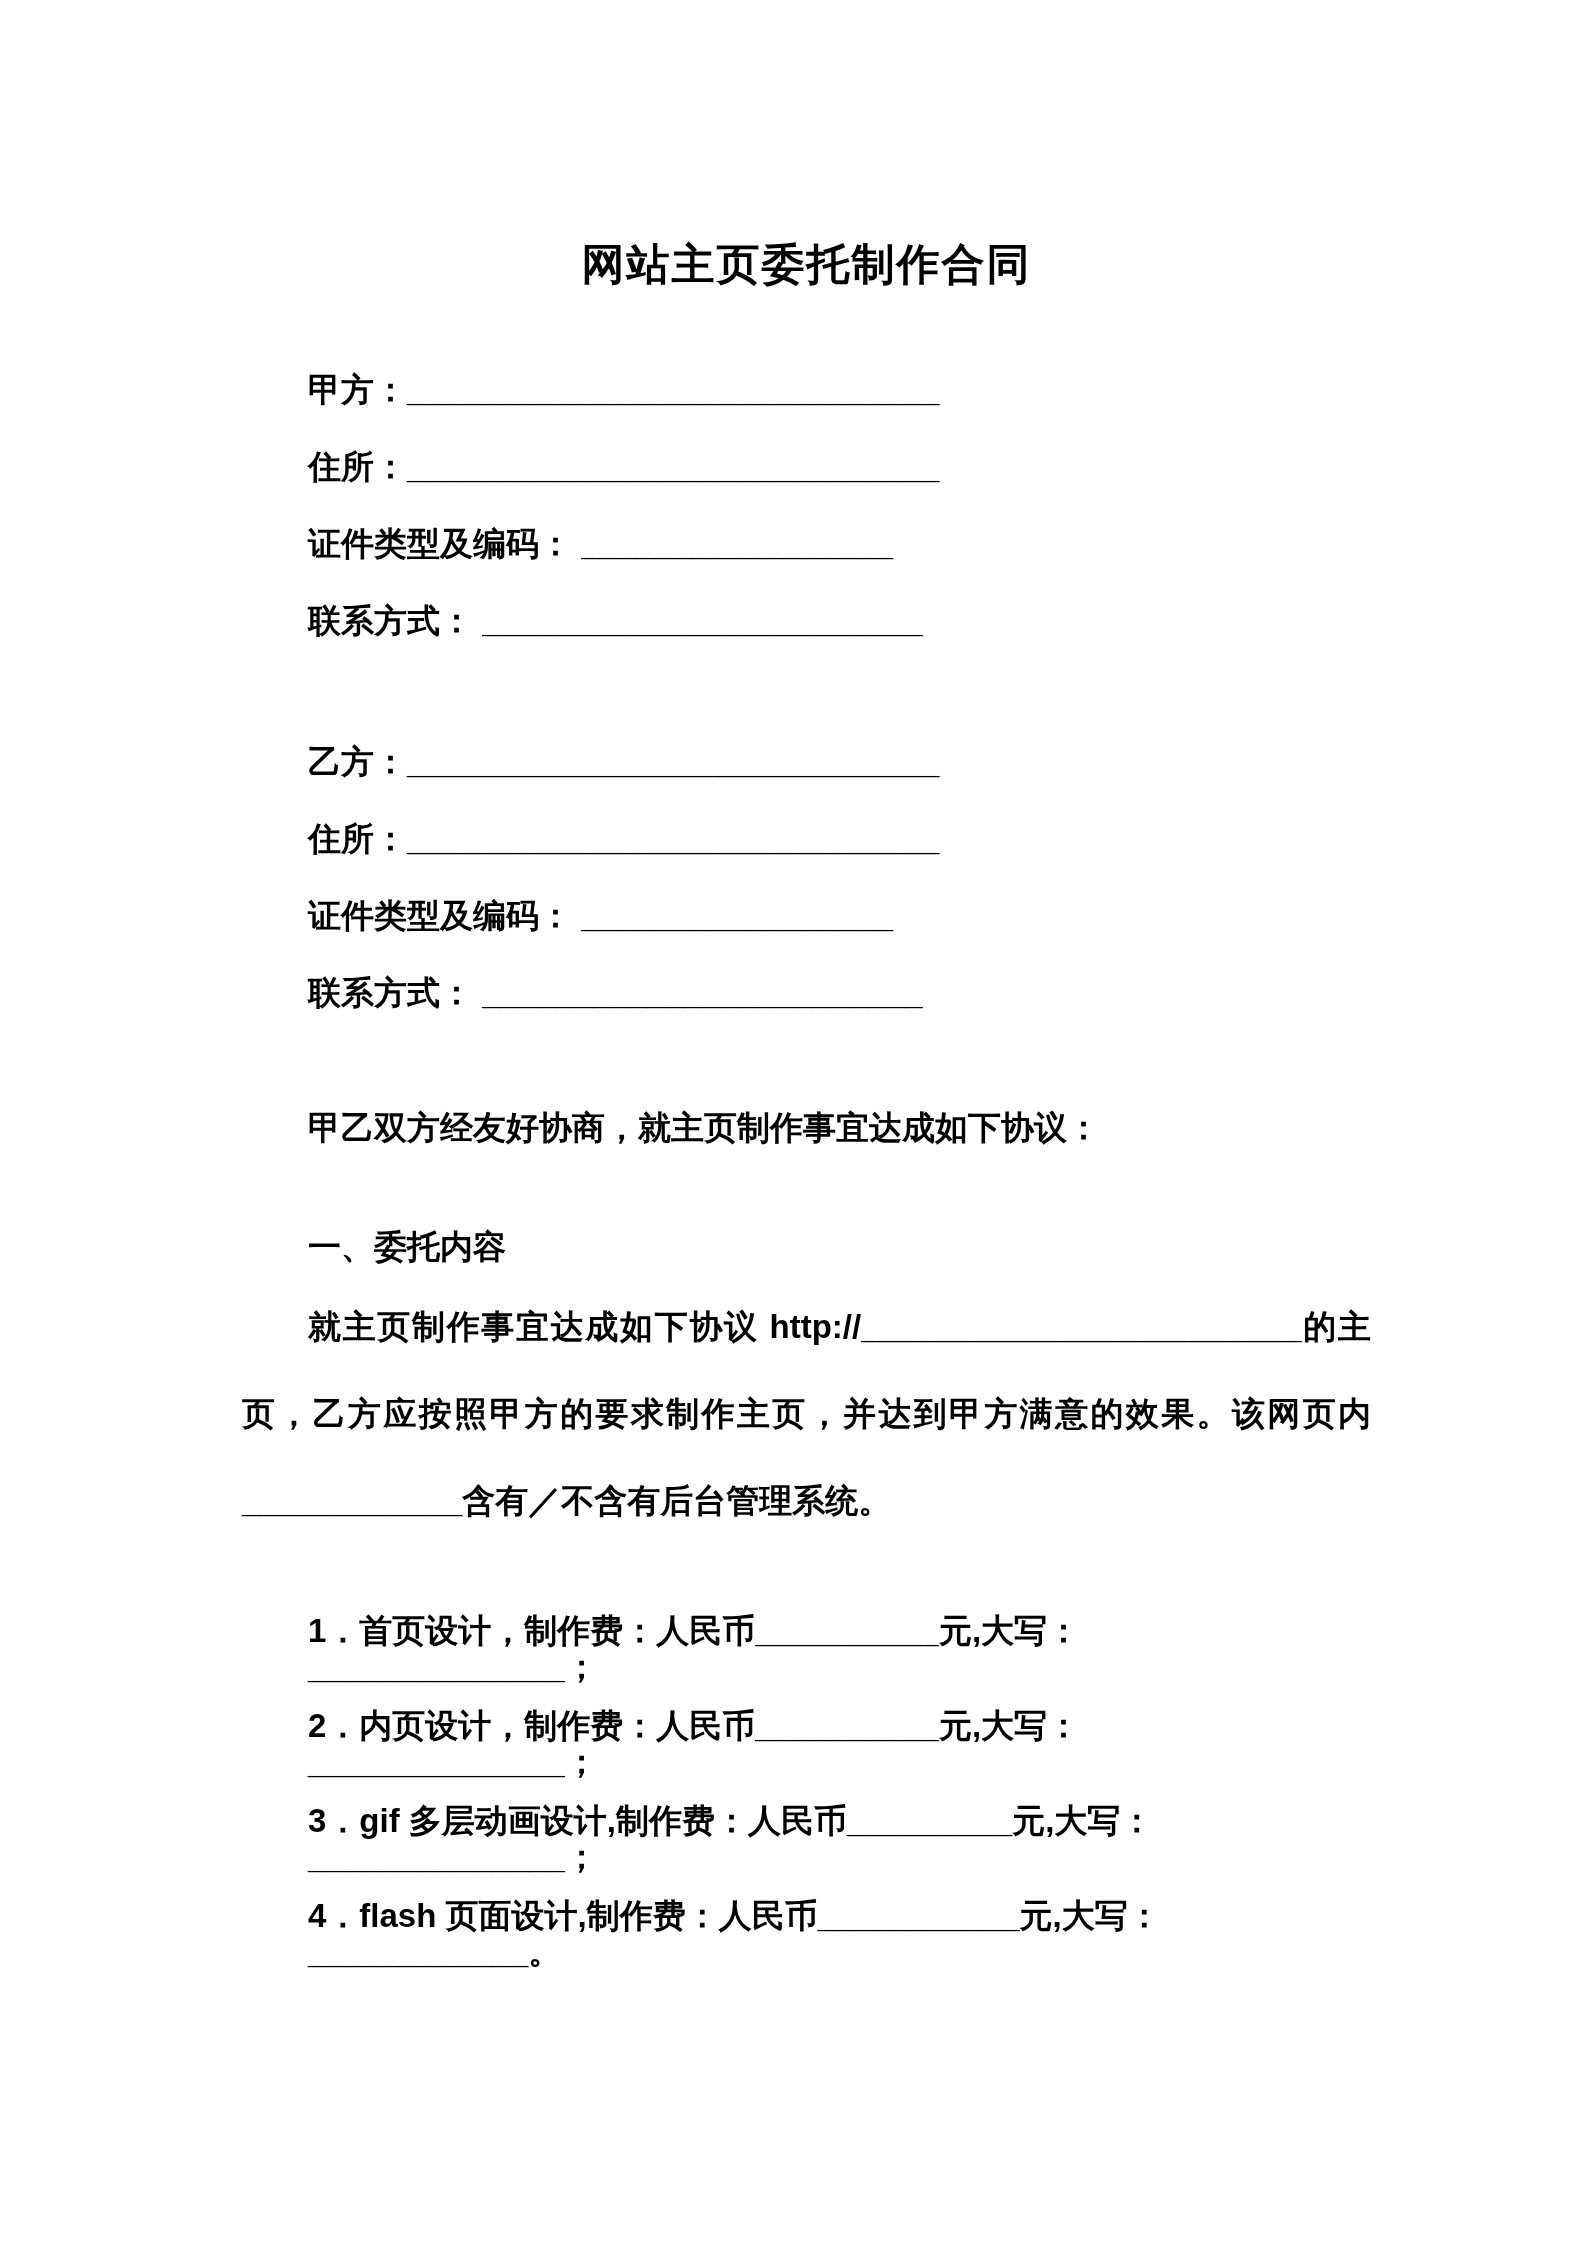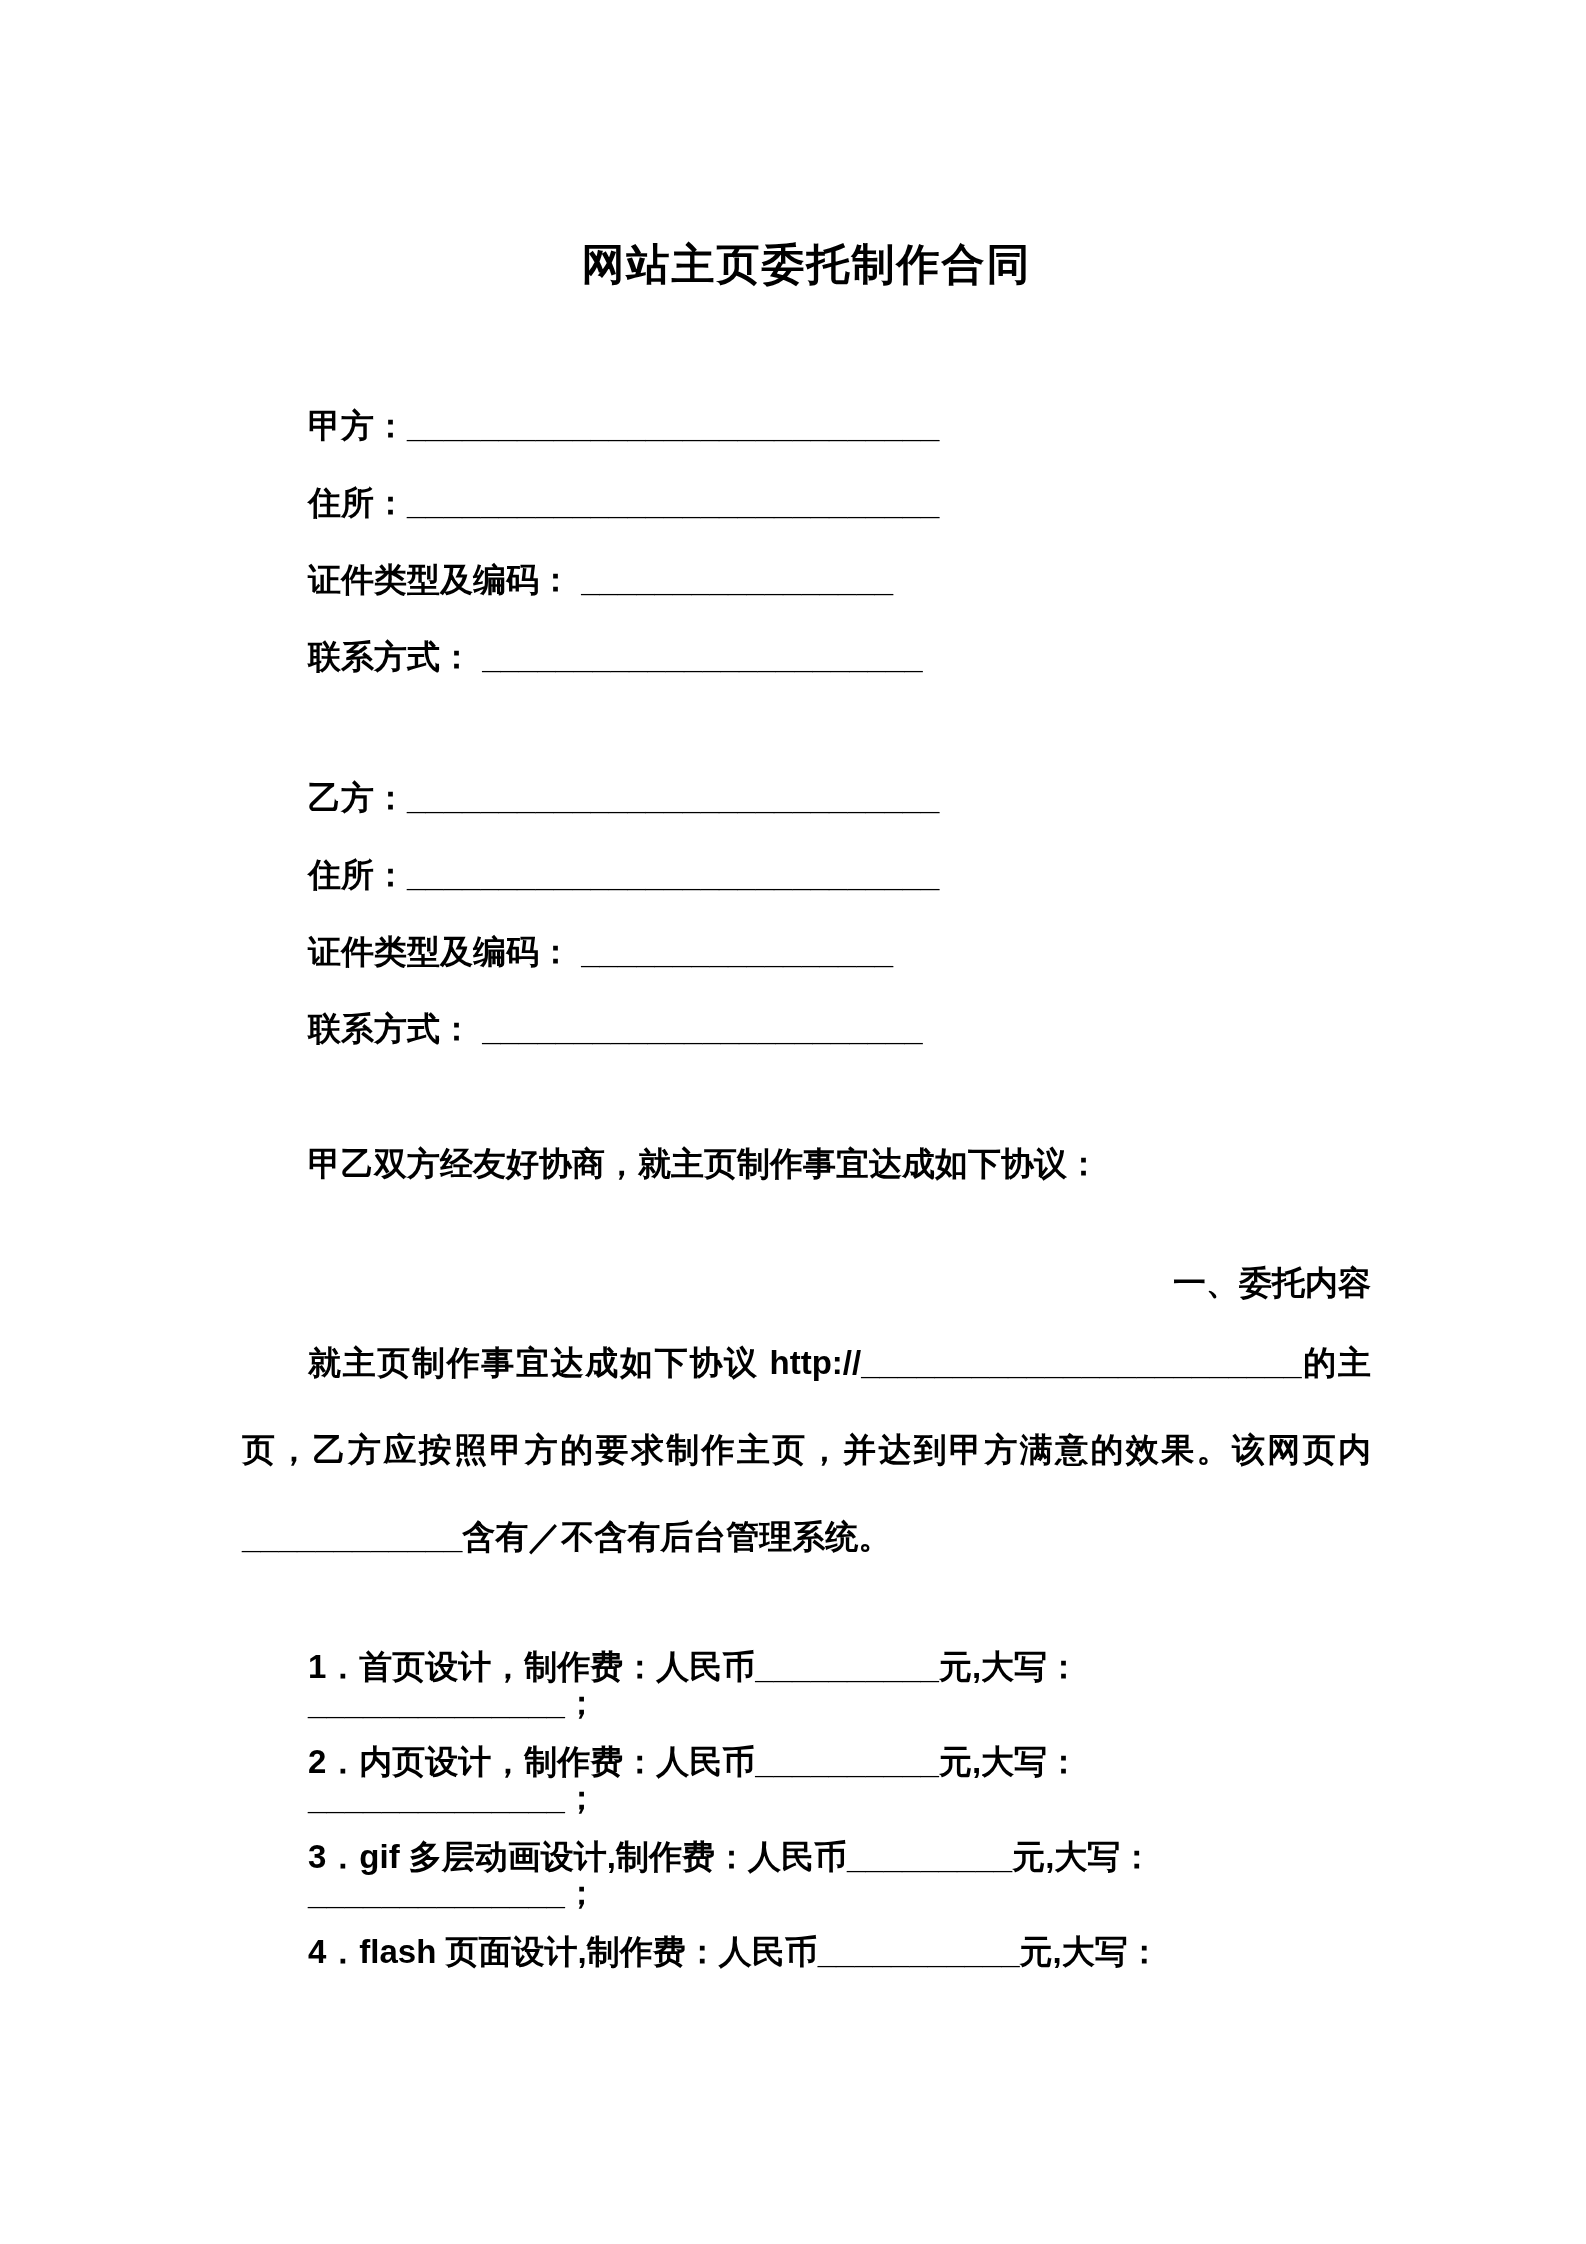--- a/index.html
+++ b/index.html
@@ -23,34 +23,33 @@
     text-align: center;
     letter-spacing: 2px;
   }
   .frow {
     line-height: 36px;
     margin-top: 41px;
     padding-left: 66px;
     white-space: pre-wrap;
     font-weight: 600;
   }
-  .frow.first-a { margin-top: 120px; }
+  .frow.first-a { margin-top: 84px; }
   .frow.first-b { margin-top: 105px; }
   .blank { letter-spacing: 0px; }
   .intro {
     margin-top: 99px;
     line-height: 36px;
     padding-left: 66px;
     font-weight: 600;
   }
   .heading {
     font-weight: 700;
     line-height: 36px;
     padding-left: 66px;
-    text-align: right;
   }
   .h1 { margin-top: 83px; }
   .h2 { margin-top: 6px; }
   .h3 { margin-top: 24px; }
   .para {
     margin-top: 18px;
     line-height: 87px;
     text-align: justify;
     text-indent: 66px;
     white-space: pre-wrap;

